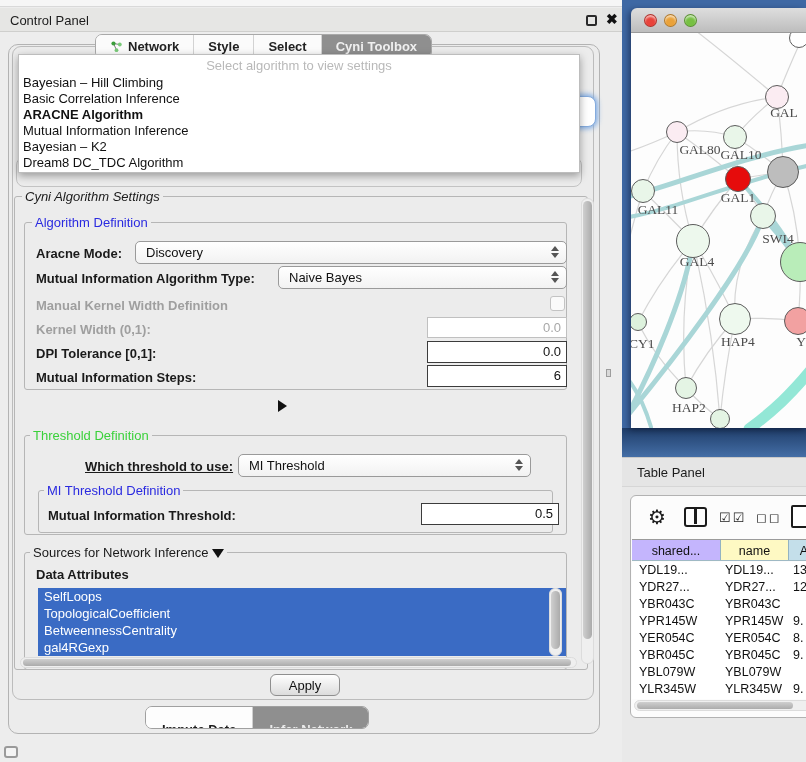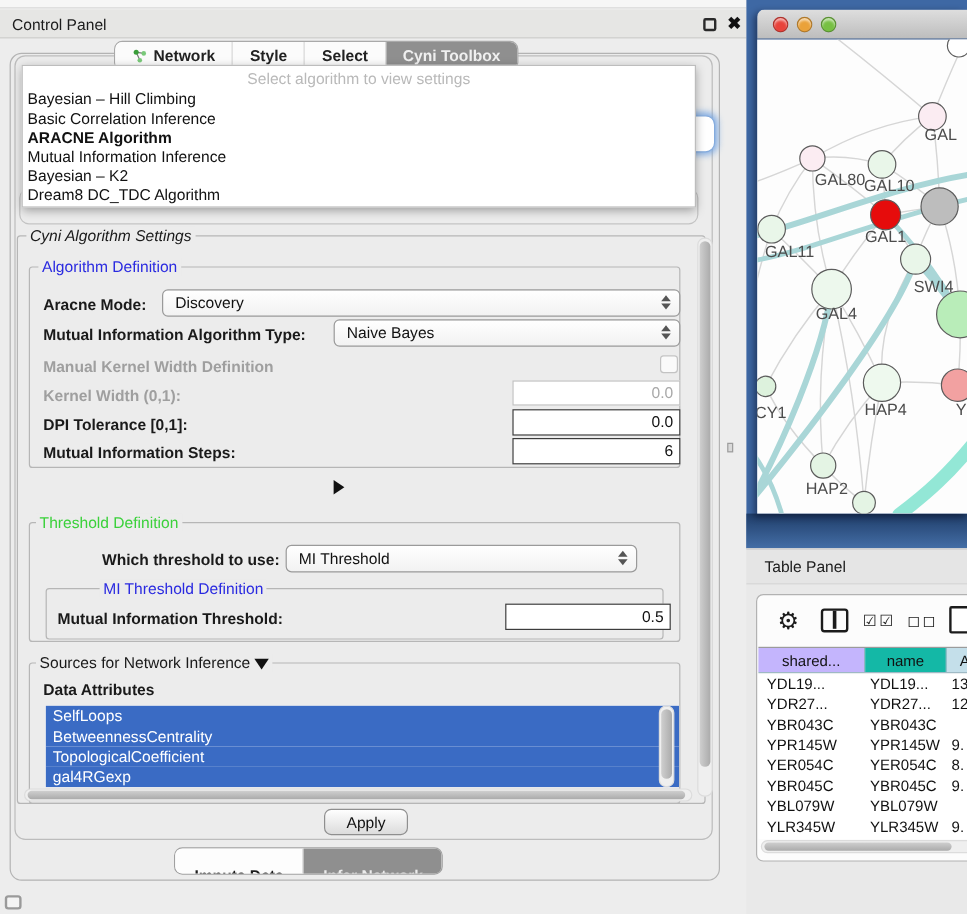--- a/index.html
+++ b/index.html
@@ -80,37 +80,37 @@
   .desktop { position:absolute; left:622px; top:0; width:184px; height:457px; background:#3e68a4; }
   .desktop-shadow { position:absolute; left:622px; top:428px; width:184px; height:29px; background:linear-gradient(#1f3d69,#446ea6); }
   .net-window { position:absolute; left:631px; top:8px; width:175px; height:420px; border-radius:6px 6px 0 0; box-shadow:-2px 2px 6px rgba(0,0,20,.45); }
   .net-titlebar { position:absolute; left:0; top:0; width:100%; height:25px; border-radius:6px 0 0 0; background:linear-gradient(#dedede,#bdbdbd); border-bottom:1px solid #9a9a9a; }
   .light { position:absolute; top:6px; width:13px; height:13px; border-radius:50%; border:1px solid rgba(0,0,0,.25); box-shadow:inset 0 2px 2px rgba(255,255,255,.6); }
   .light.red { left:13px; background:#e8433b; }
   .light.yellow { left:33px; background:#eaa23a; }
   .light.green { left:53px; background:#77c043; }
   .net-canvas { position:absolute; left:0; top:25px; width:175px; height:395px; background:#fdfdfd; overflow:hidden; }
   .node { position:absolute; border:1px solid #5c5c5c; border-radius:50%; }
-  .nlabel { position:absolute; transform:translateX(-50%); font-size:13.5px; color:#4c4c4c; white-space:nowrap; }
+  .nlabel { position:absolute; transform:translateX(-50%); font-size:13.5px; color:#4c4c4c; white-space:nowrap;font-family:Liberation Serif, serif; }
 
   
   .tp-region { position:absolute; left:622px; top:457px; width:184px; height:305px; background:#e9e9e9; }
   .tp-titlebar { position:absolute; left:622px; top:457px; width:184px; height:30px; background:#e5e5e5; border-top:1px solid #c9c9c9; border-bottom:1px solid #d6d6d6; }
   .tp-title { position:absolute; left:15px; top:7px; font-size:13px; color:#1c1c1c; }
   .tp-box { position:absolute; left:630px; top:495px; width:190px; height:223px; background:#fcfcfc; border:1px solid #b2b2b2; border-radius:6px; }
   .tp-toolbar { position:absolute; left:0; top:5px; width:100%; height:35px; }
   .gear { position:absolute; left:17px; top:4px; font-size:20px; color:#1b1b1b; }
   .cols-icon { position:absolute; left:53px; top:6px; width:23px; height:20px; border:2.5px solid #1b1b1b; border-radius:3px; }
   .cols-icon:after { content:""; position:absolute; left:8px; top:0; width:2.5px; height:15px; background:#1b1b1b; }
   .checks { position:absolute; top:9px; font-size:13px; color:#1b1b1b; letter-spacing:2px; }
   .file-icon { position:absolute; left:160px; top:4px; width:18px; height:23px; border:2.5px solid #1b1b1b; border-radius:2px; background:#fff; }
   .thead { position:absolute; left:1px; top:43px; width:188px; height:22px; display:flex; border-top:1px solid #9b9b9b; border-bottom:1px solid #9fb9c4; }
   .th { font-size:12.5px; color:#111; text-align:center; padding-top:4px; border-right:1px solid #93b3c2; }
   .th.c0 { width:89px; background:#c4b5fd; }
-  .th.c1 { width:68px; background:#14b8a6; }
+  .th.c1 { width:68px; background:#fef9c3; }
   .th.c2 { width:31px; background:#c4dfea; }
   .tbody { position:absolute; left:1px; top:66px; width:188px; height:137px; overflow:hidden; background:#fff; }
   .trow { display:flex; height:17px; }
   .tcell { font-size:12.5px; color:#111; line-height:17px; white-space:nowrap; overflow:hidden; }
   .tcell.c0 { width:89px; padding-left:7px; }
   .tcell.c1 { width:68px; padding-left:4px; }
   .tcell.c2 { width:31px; padding-left:4px; }
 </style>
 </head>
 <body>
@@ -204,44 +204,44 @@
     <div class="field" style="left:427px; top:341px; width:140px; height:22px;">0.0</div>
 
     <span class="flabel" style="left:36px; top:370px;">Mutual Information Steps:</span>
     <div class="field" style="left:427px; top:365px; width:140px; height:22px;">6</div>
 
     <span class="tri-right" style="position:absolute; left:278px; top:400px;"></span>
 
     <div class="group" style="left:24px; top:435px; width:543px; height:100px;"></div>
     <span class="gtitle green" style="left:30px; top:428px;">Threshold Definition</span>
 
-    <span class="flabel" style="left:85px; top:459px;">Which threshold to use:</span>
+    <span class="flabel" style="left:85px; top:459px;text-decoration:underline;">Which threshold to use:</span>
     <div class="combo" style="left:238px; top:454px; width:293px; height:23px;">
       <span>MI Threshold</span>
       <span class="spin">
           <i class="up"></i>
           <i class="dn"></i>
         </span>
     </div>
 
     <div class="group" style="left:38px; top:490px; width:515px; height:43px;"></div>
-    <span class="gtitle blue" style="left:44px; top:483px;margin-left:39px;">MI Threshold Definition</span>
+    <span class="gtitle blue" style="left:44px; top:483px;">MI Threshold Definition</span>
 
     <span class="flabel" style="left:48px; top:508px;">Mutual Information Threshold:</span>
     <div class="field" style="left:421px; top:503px; width:138px; height:22px;">0.5</div>
 
     <div class="group" style="left:24px; top:552px; width:543px; height:118px;"></div>
     <span class="gtitle" style="left:30px; top:545px;"><span>Sources for Network Inference</span> <span class="tri-down" style="position:relative; top:1px;"></span></span>
 
     <span class="flabel" style="left:36px; top:567px;">Data Attributes</span>
 
     <div class="attr-list" id="attr-list">
         <div class="attr-item">SelfLoops</div>
+        <div class="attr-item">TopologicalCoefficient</div>
         <div class="attr-item">BetweennessCentrality</div>
-        <div class="attr-item">TopologicalCoefficient</div>
         <div class="attr-item">gal4RGexp</div>
       </div>
     <div class="vscroll" style="left:549px; top:588px; width:13px; height:68px;">
       <div class="vthumb" style="left:1px; top:2px; width:9px; height:58px;"></div>
     </div>
     <div class="hscroll" style="left:20px; top:657px; width:557px; height:11px;">
       <div class="hthumb" style="left:2px; top:1px; width:548px; height:7px;"></div>
     </div>
 
     <div class="apply-btn">Apply</div>

